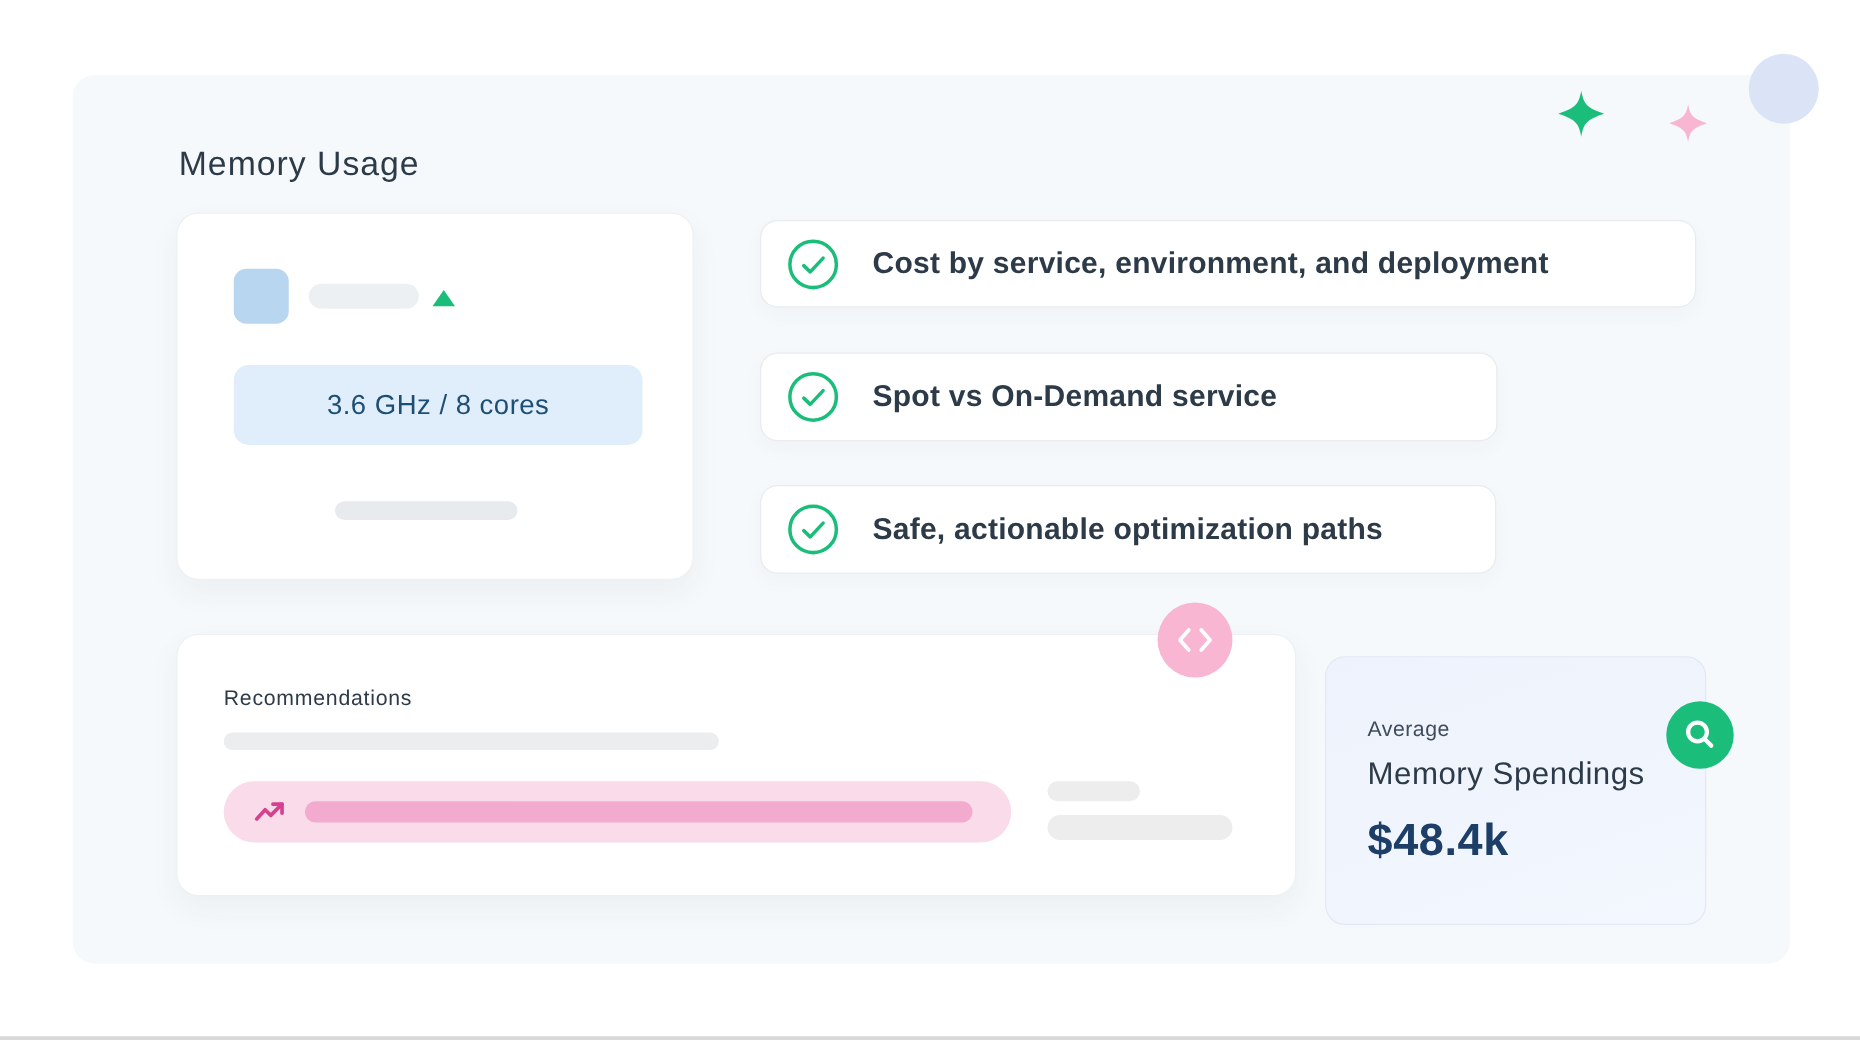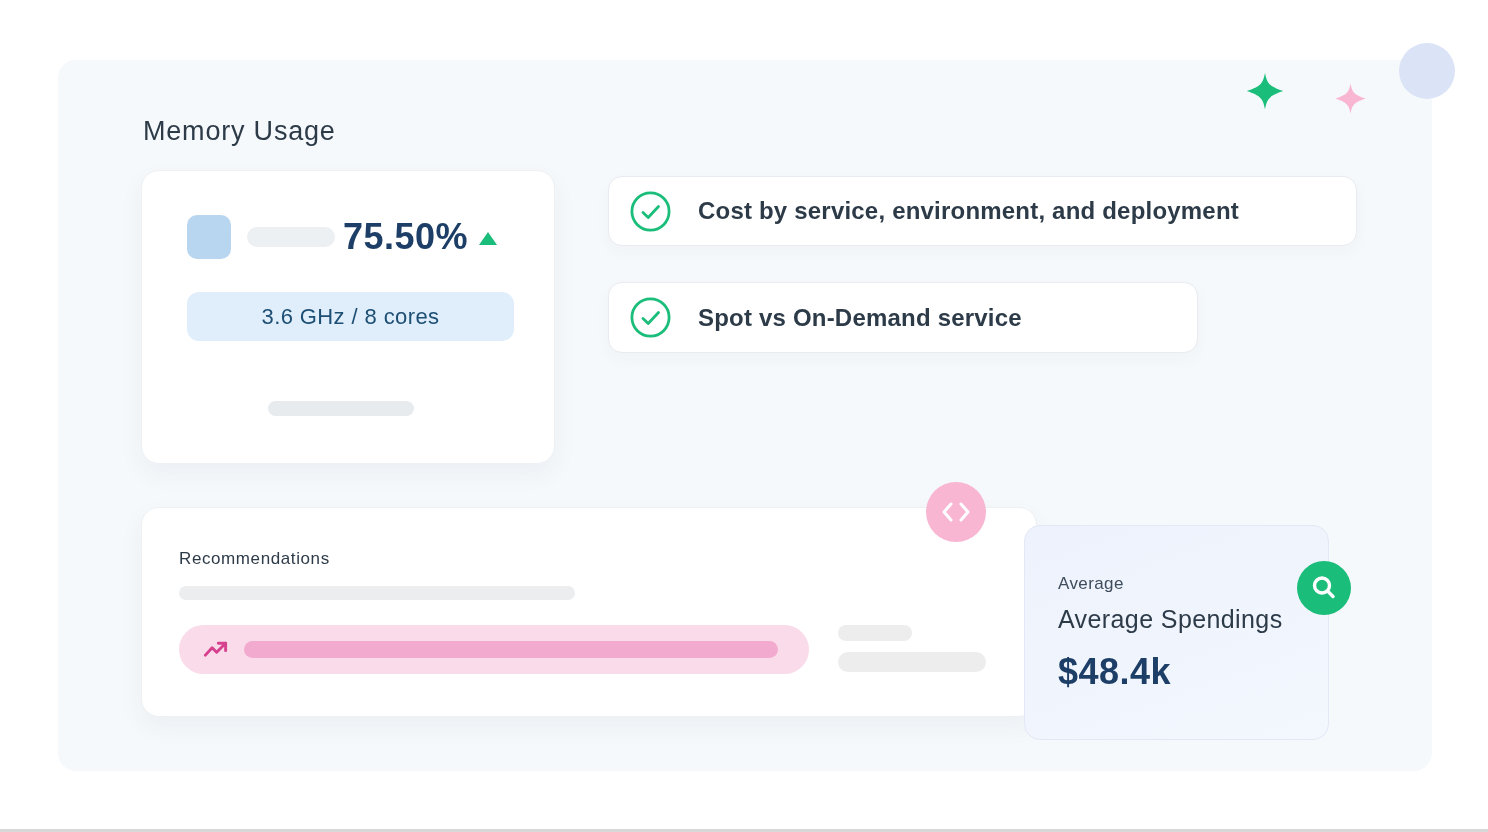--- a/index.html
+++ b/index.html
@@ -41,21 +41,21 @@
   .usage-value {
     margin-left: 8px; font-size: 36px; font-weight: 700; color: var(--navy);
     letter-spacing: 0.5px;
   }
   .trend-up {
     width: 0; height: 0; margin-left: 11px; margin-top: 2px;
     border-left: 9px solid transparent; border-right: 9px solid transparent;
     border-bottom: 13px solid var(--accent-green);
   }
   .spec-pill {
-    position: absolute; left: 45px; top: 121px; width: 327px; height: 49px;
+    position: absolute; left: 45px; top: 121px; width: 327px; height: 64px;
     background: var(--pill-blue); border-radius: 12px;
     display: flex; align-items: center; justify-content: center;
     font-size: 22px; font-weight: 500; color: var(--steel-blue); letter-spacing: 0.4px;
   }
   .memory-card .ph-2 {
     position: absolute; left: 126px; top: 230px; width: 146px; height: 15px;
     background: #e8ebee; border-radius: 8px;
   }
 
   
@@ -109,21 +109,21 @@
   
   .code-bubble {
     position: absolute; left: 926px; top: 482px; width: 60px; height: 60px;
     border-radius: 50%; background: var(--pink-bubble);
     display: flex; align-items: center; justify-content: center; color: #ffffff;
   }
   .code-bubble svg { width: 30px; height: 24px; }
 
   
   .spend-card {
-    position: absolute; left: 1024px; top: 525px; width: 305px; height: 215px;
+    position: absolute; left: 1060px; top: 525px; width: 305px; height: 215px;
     background: linear-gradient(160deg, #edf2fc 0%, #f3f7fe 100%);
     border: 1px solid #e2e8f6; border-radius: 16px;
   }
   .spend-eyebrow {
     position: absolute; left: 33px; top: 48px;
     font-size: 17px; font-weight: 500; color: #3e4c5c; letter-spacing: 0.4px;
   }
   .spend-title {
     position: absolute; left: 33px; top: 79px;
     font-size: 25px; font-weight: 500; color: var(--text-dark); letter-spacing: 0.4px;
@@ -162,21 +162,20 @@
     <path d="M12 1 C 13.2 7.4, 14.5 9.2, 23 12 C 14.5 14.8, 13.2 16.6, 12 23 C 10.8 16.6, 9.5 14.8, 1 12 C 9.5 9.2, 10.8 7.4, 12 1 Z"></path>
   </svg>
   <div class="lavender-circle"></div>
 
   <div class="page-title">Memory Usage</div>
 
   <div class="memory-card">
     <div class="memory-top">
       <div class="cpu-square"></div>
       <div class="placeholder ph-1"></div>
-      <div class="usage-value">75.50%</div>
       <div class="trend-up"></div>
     </div>
     <div class="spec-pill">
       <span>3.6 GHz / 8 cores</span>
     </div>
     <div class="ph-2"></div>
   </div>
 
   <div class="feature-row feature-row-1">
     <svg class="check-badge" viewBox="0 0 41 41" fill="none" aria-hidden="true">
@@ -187,20 +186,27 @@
   </div>
 
   <div class="feature-row feature-row-2">
     <svg class="check-badge" viewBox="0 0 41 41" fill="none" aria-hidden="true">
       <circle cx="20.5" cy="20.5" r="18.6" stroke="currentColor" stroke-width="2.8"></circle>
       <path d="M13 21.5 L18.2 26.5 L28.5 15.5" stroke="currentColor" stroke-width="2.8" stroke-linecap="round" stroke-linejoin="round"></path>
     </svg>
     <span class="feature-label">Spot vs On-Demand service</span>
   </div>
 
+  <div class="feature-row feature-row-3">
+    <svg class="check-badge" viewBox="0 0 41 41" fill="none" aria-hidden="true">
+      <circle cx="20.5" cy="20.5" r="18.6" stroke="currentColor" stroke-width="2.8"></circle>
+      <path d="M13 21.5 L18.2 26.5 L28.5 15.5" stroke="currentColor" stroke-width="2.8" stroke-linecap="round" stroke-linejoin="round"></path>
+    </svg>
+    <span class="feature-label">Safe, actionable optimization paths</span>
+  </div>
 
   <div class="reco-card">
     <div class="reco-title">Recommendations</div>
     <div class="ph-3"></div>
     <div class="reco-pink-row">
       <svg class="trend-icon" viewBox="0 0 24 24" fill="none" aria-hidden="true">
         <path d="M3 17 L9 10.5 L13 14.5 L21 6.5" stroke="currentColor" stroke-width="2.6" stroke-linecap="round" stroke-linejoin="round"></path>
         <path d="M14.5 6.5 H21 V13" stroke="currentColor" stroke-width="2.6" stroke-linecap="round" stroke-linejoin="round"></path>
       </svg>
       <div class="reco-pink-bar"></div>
@@ -211,21 +217,21 @@
 
   <div class="code-bubble">
     <svg viewBox="0 0 30 24" fill="none" aria-hidden="true">
       <path d="M10 4 L3 12 L10 20" stroke="#ffffff" stroke-width="3" stroke-linecap="round" stroke-linejoin="round"></path>
       <path d="M20 4 L27 12 L20 20" stroke="#ffffff" stroke-width="3" stroke-linecap="round" stroke-linejoin="round"></path>
     </svg>
   </div>
 
   <div class="spend-card">
     <div class="spend-eyebrow">Average</div>
-    <div class="spend-title">Average Spendings</div>
+    <div class="spend-title">Memory Spendings</div>
     <div class="spend-value">$48.4k</div>
     <div class="search-badge">
       <svg viewBox="0 0 30 30" fill="none" aria-hidden="true">
         <circle cx="13" cy="12.5" r="7.5" stroke="#ffffff" stroke-width="3.4"></circle>
         <path d="M18.5 18 L24 23.5" stroke="#ffffff" stroke-width="3.4" stroke-linecap="round"></path>
       </svg>
     </div>
   </div>
 
   <div class="bottom-divider"></div>

